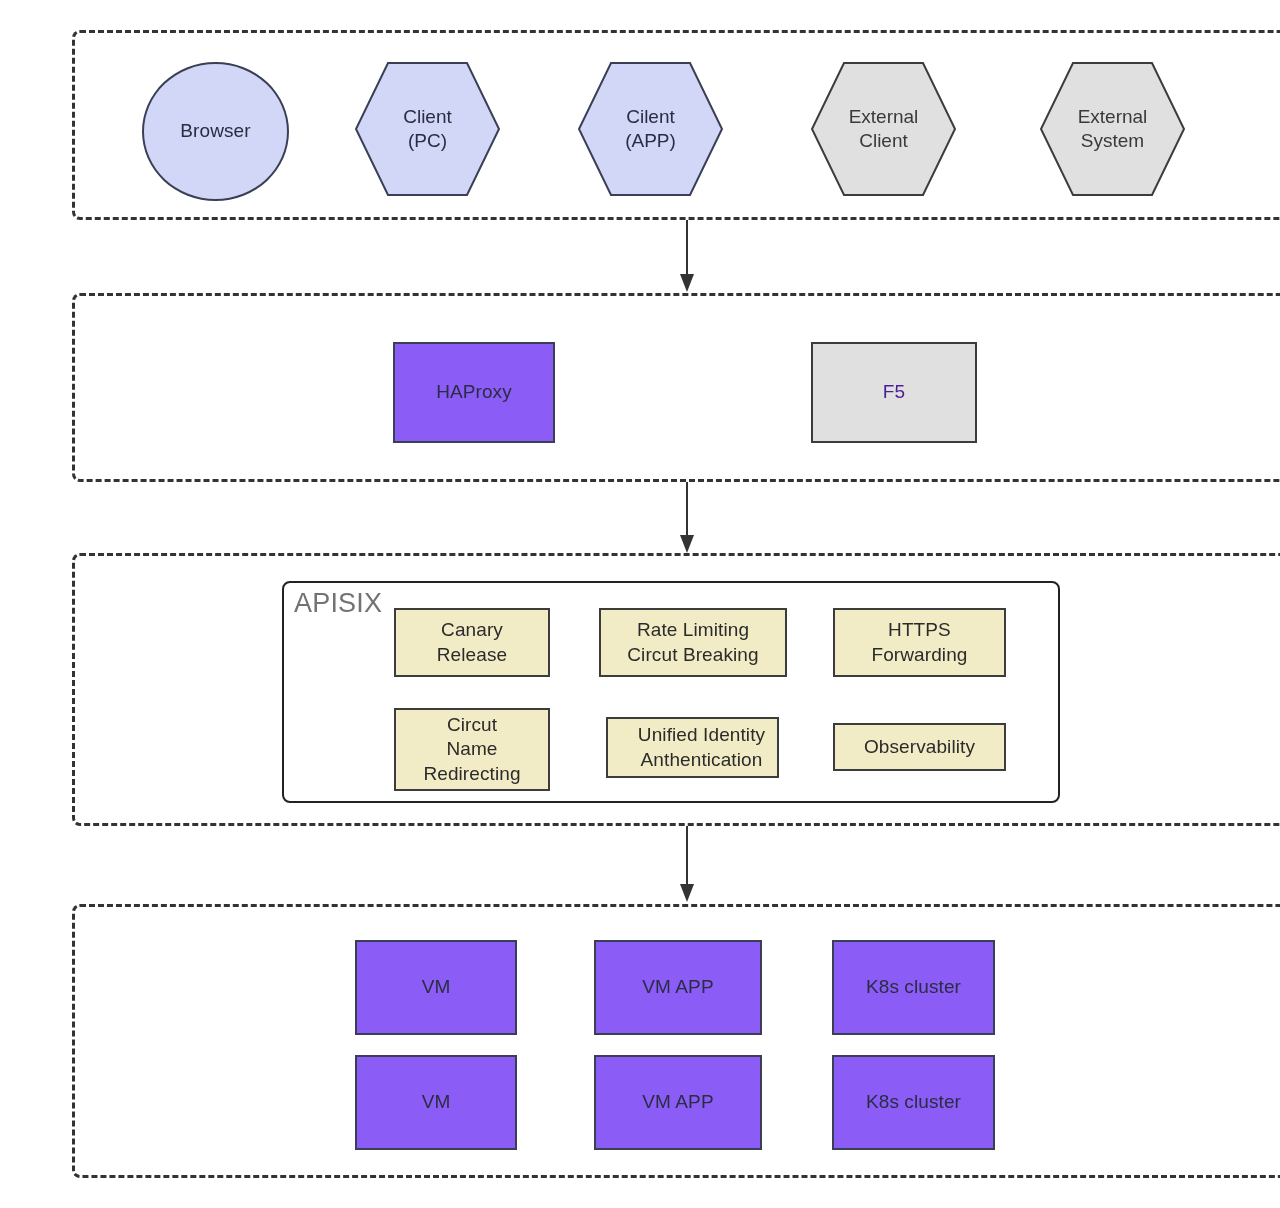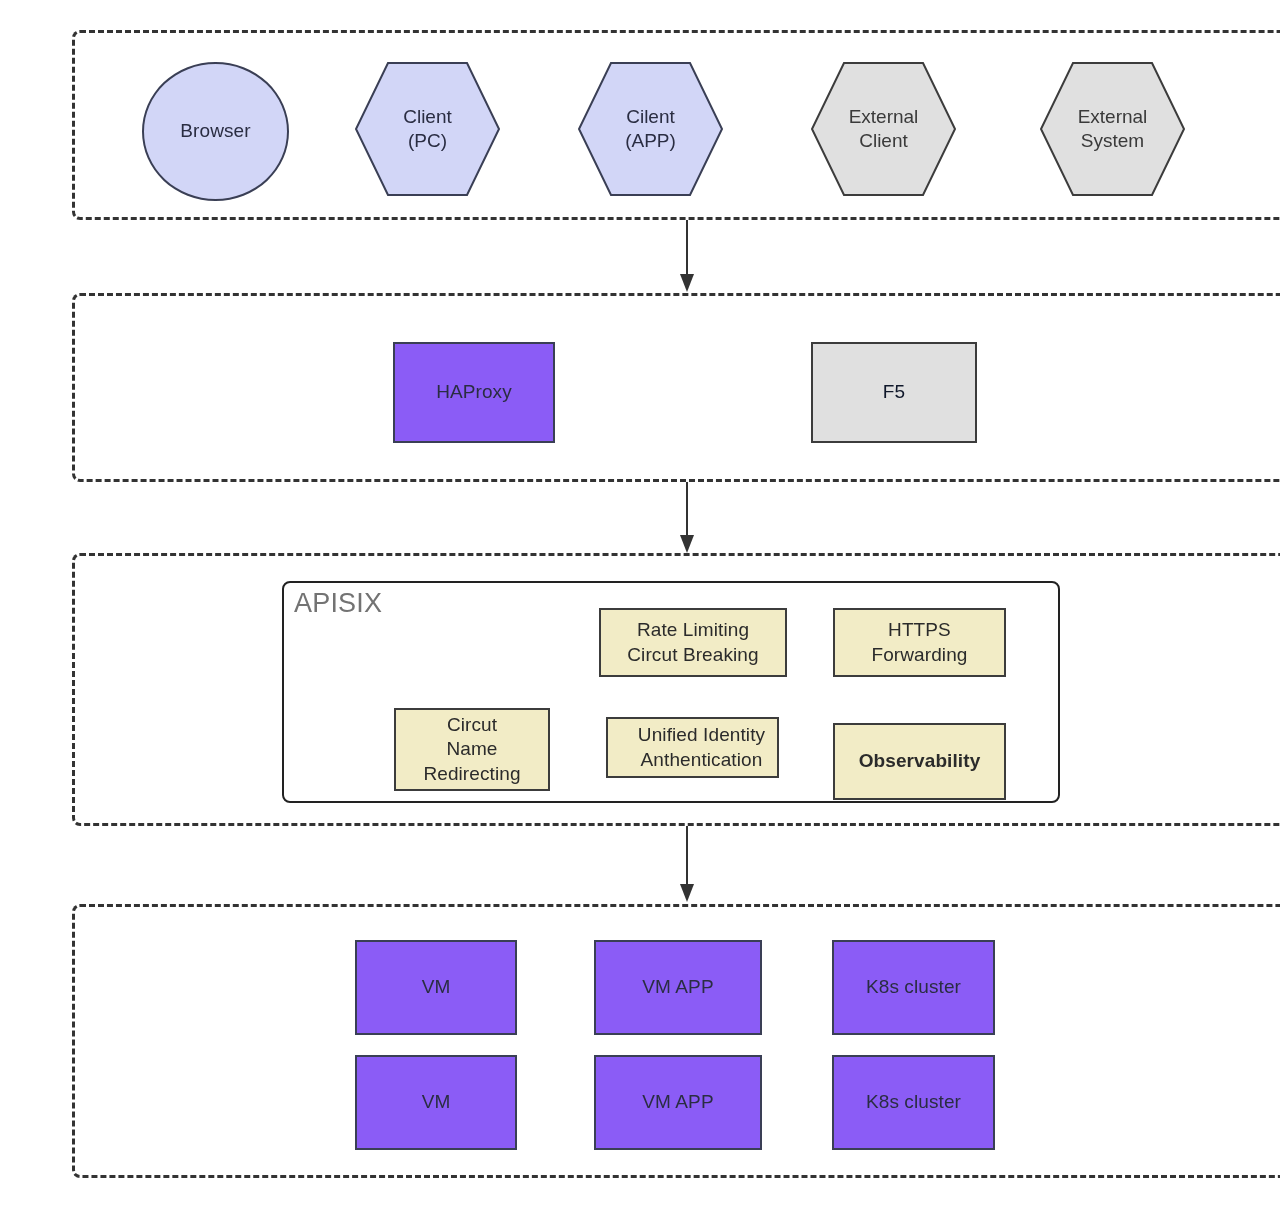--- a/index.html
+++ b/index.html
@@ -43,21 +43,21 @@
     letter-spacing: .1px;
   }
 
   .rect {
     border: 2px solid #3a3f55;
     background: #8b5cf6;
   }
   .rect.gray {
     border-color: #3c3c3c;
     background: #e0e0e0;
-    color: #0f172a;
+    color: #4c1d95;
   }
   .rect.yellow {
     border: 2px solid #3c3c3c;
     background: #f2ecc6;
     color: #2b2b2b;
   }
 
   .circle {
     border: 2px solid #3a3f55;
     background: #d2d6f7;
@@ -180,20 +180,24 @@
     <line x1="15" y1="0" x2="15" y2="57" stroke="#333333" stroke-width="2"></line>
     <polygon points="15,71 8,53 22,53" fill="#333333"></polygon>
   </svg>
 
   <div class="tier" style="left:28px; top:553px; width:1224px; height:273px;"></div>
 
   <div class="apisix-box" style="left:238px; top:581px; width:778px; height:222px;"></div>
 
   <div class="apisix-title" style="left:250px; top:588px;">APISIX</div>
 
+  <div class="node rect yellow" style="left:350px; top:608px; width:156px; height:69px;">
+    <span style="white-space:pre-line">Canary
+Release</span>
+  </div>
 
   <div class="node rect yellow" style="left:555px; top:608px; width:188px; height:69px;">
     <span style="white-space:pre-line">Rate Limiting
 Circut Breaking</span>
   </div>
 
   <div class="node rect yellow" style="left:789px; top:608px; width:173px; height:69px;">
     <span style="white-space:pre-line">HTTPS
 Forwarding</span>
   </div>
@@ -202,21 +206,21 @@
     <span style="white-space:pre-line">Circut
 Name
 Redirecting</span>
   </div>
 
   <div class="node rect yellow" style="left:562px; top:717px; width:173px; height:61px;padding-left:18px;">
     <span style="white-space:pre-line">Unified Identity
 Anthentication</span>
   </div>
 
-  <div class="node rect yellow" style="left:789px; top:723px; width:173px; height:77px;font-weight:bold;">
+  <div class="node rect yellow" style="left:789px; top:723px; width:173px; height:48px;">
     <span style="white-space:pre-line">Observability</span>
   </div>
 
   <svg class="arrow" style="left:628px; top:826px;" width="32" height="78">
     <line x1="15" y1="0" x2="15" y2="62" stroke="#333333" stroke-width="2"></line>
     <polygon points="15,76 8,58 22,58" fill="#333333"></polygon>
   </svg>
 
   <div class="tier" style="left:28px; top:904px; width:1224px; height:274px;"></div>
 

